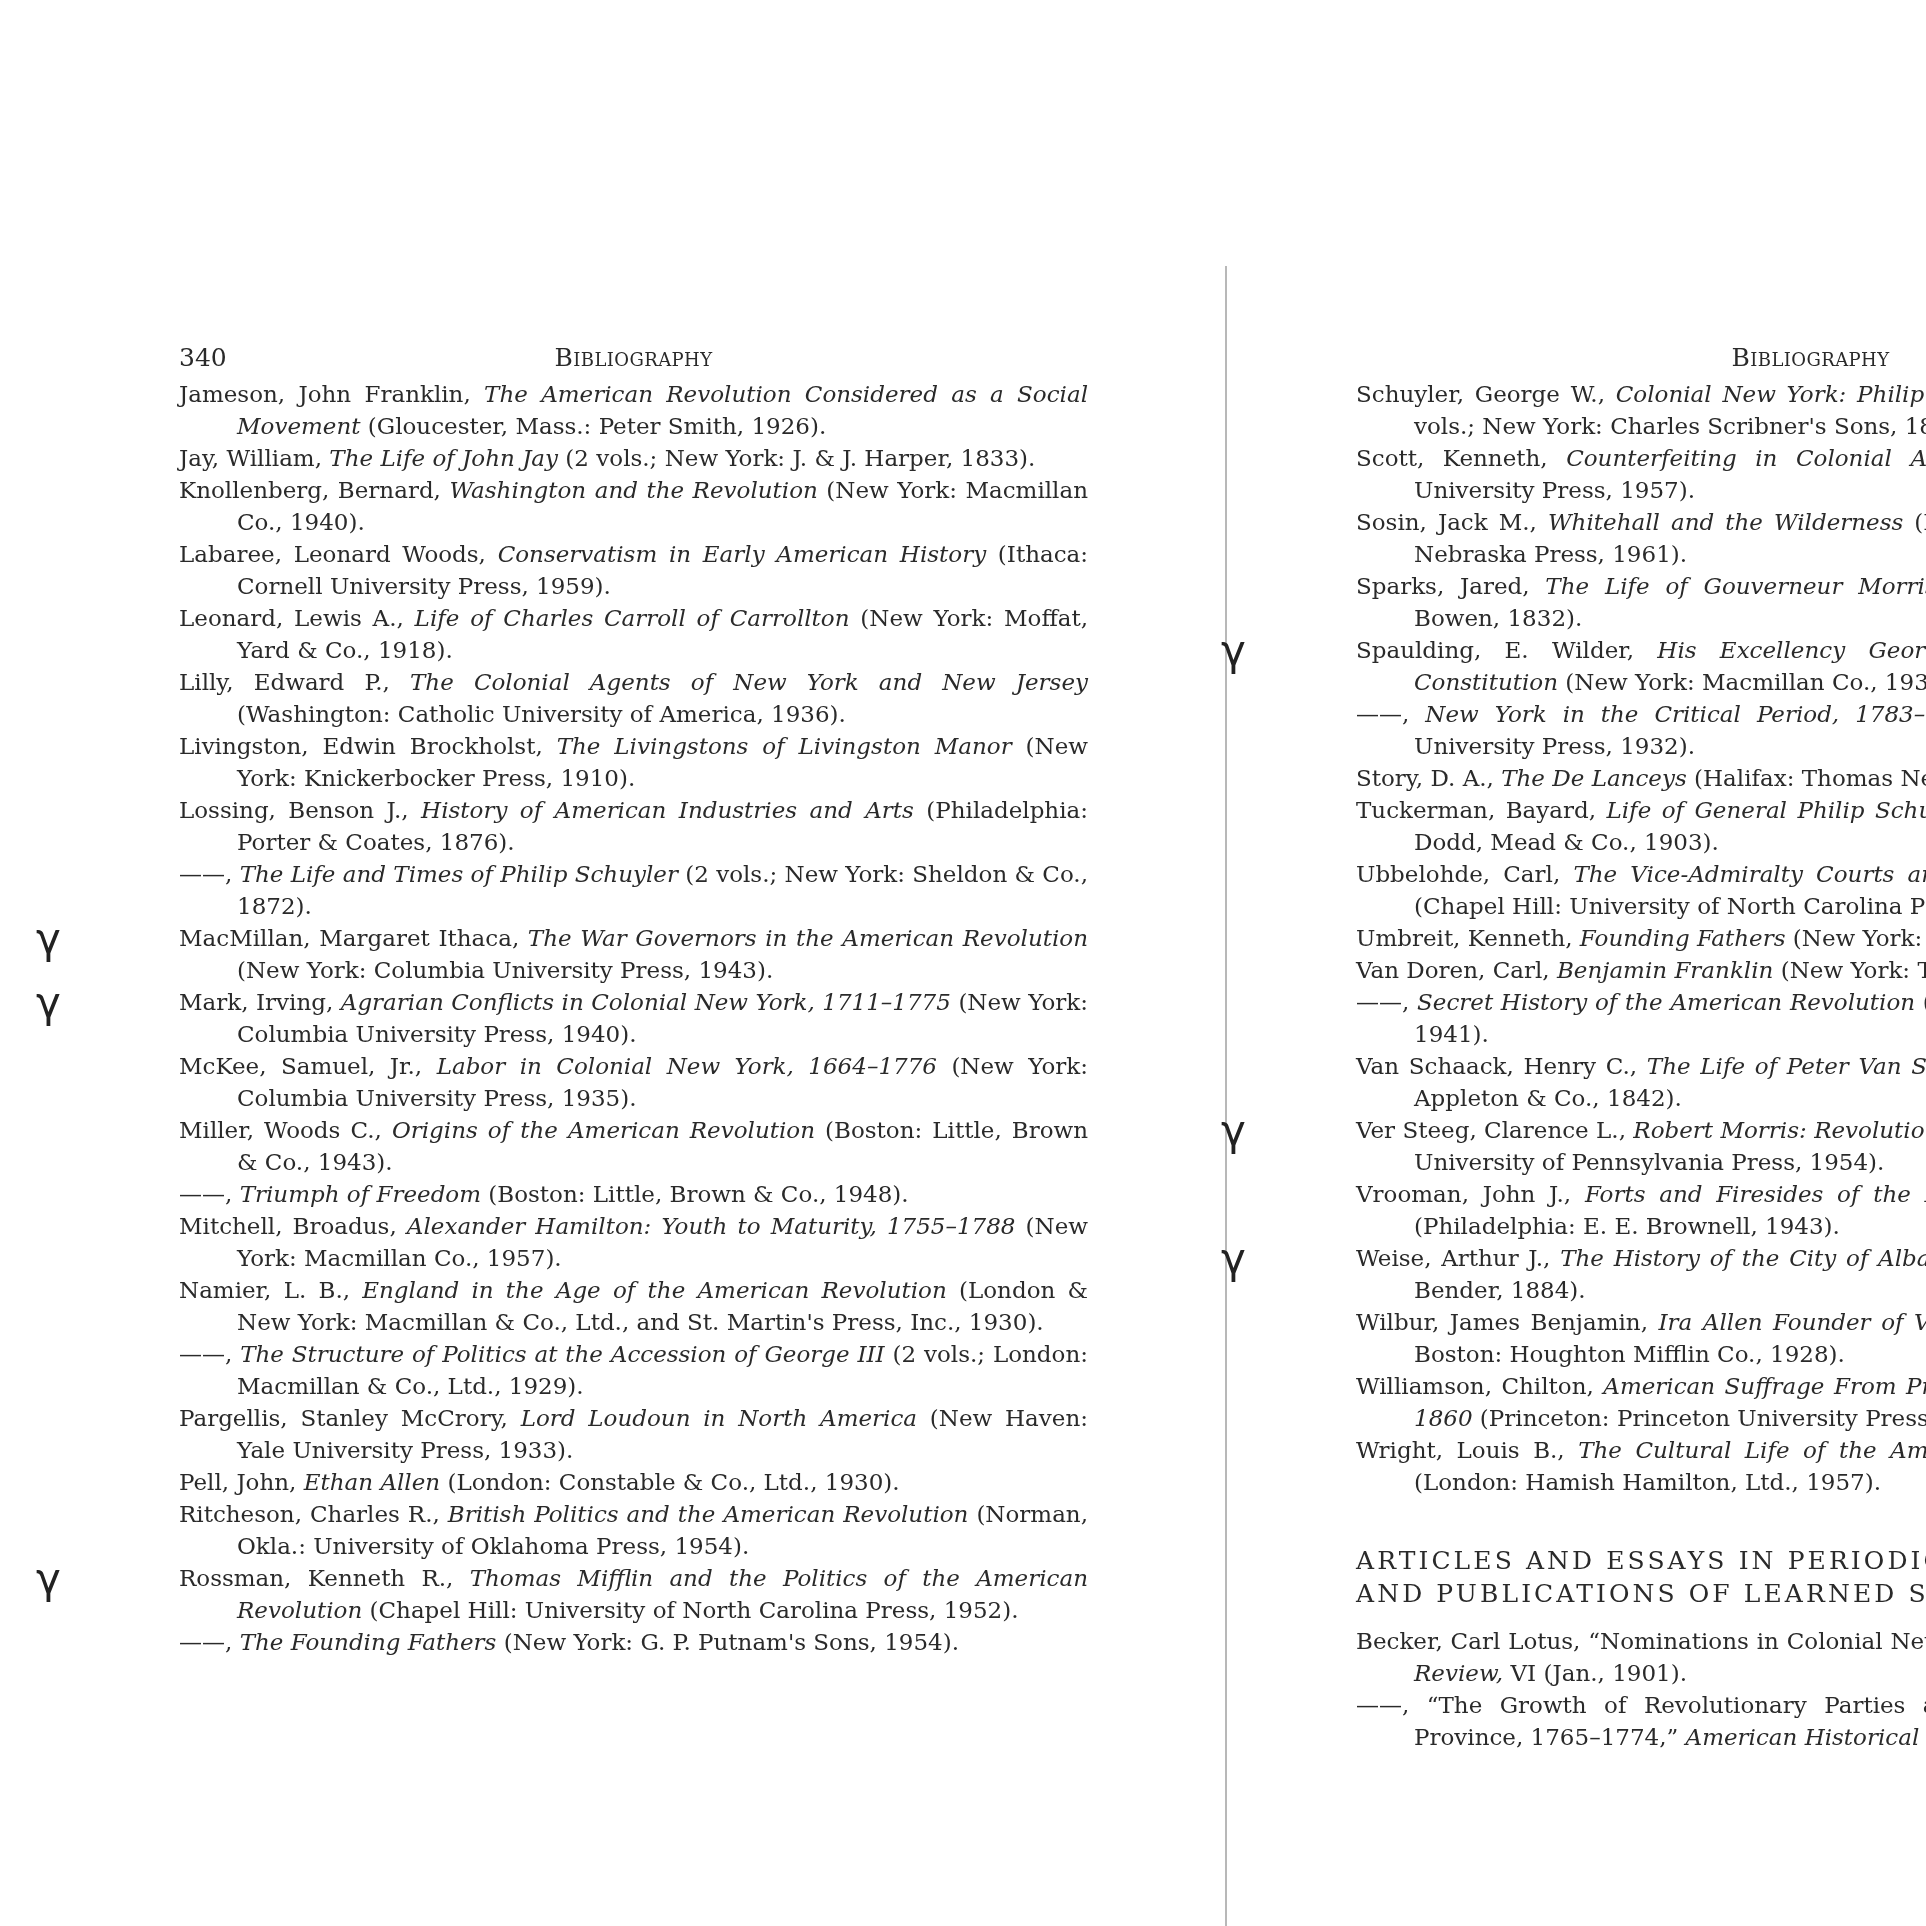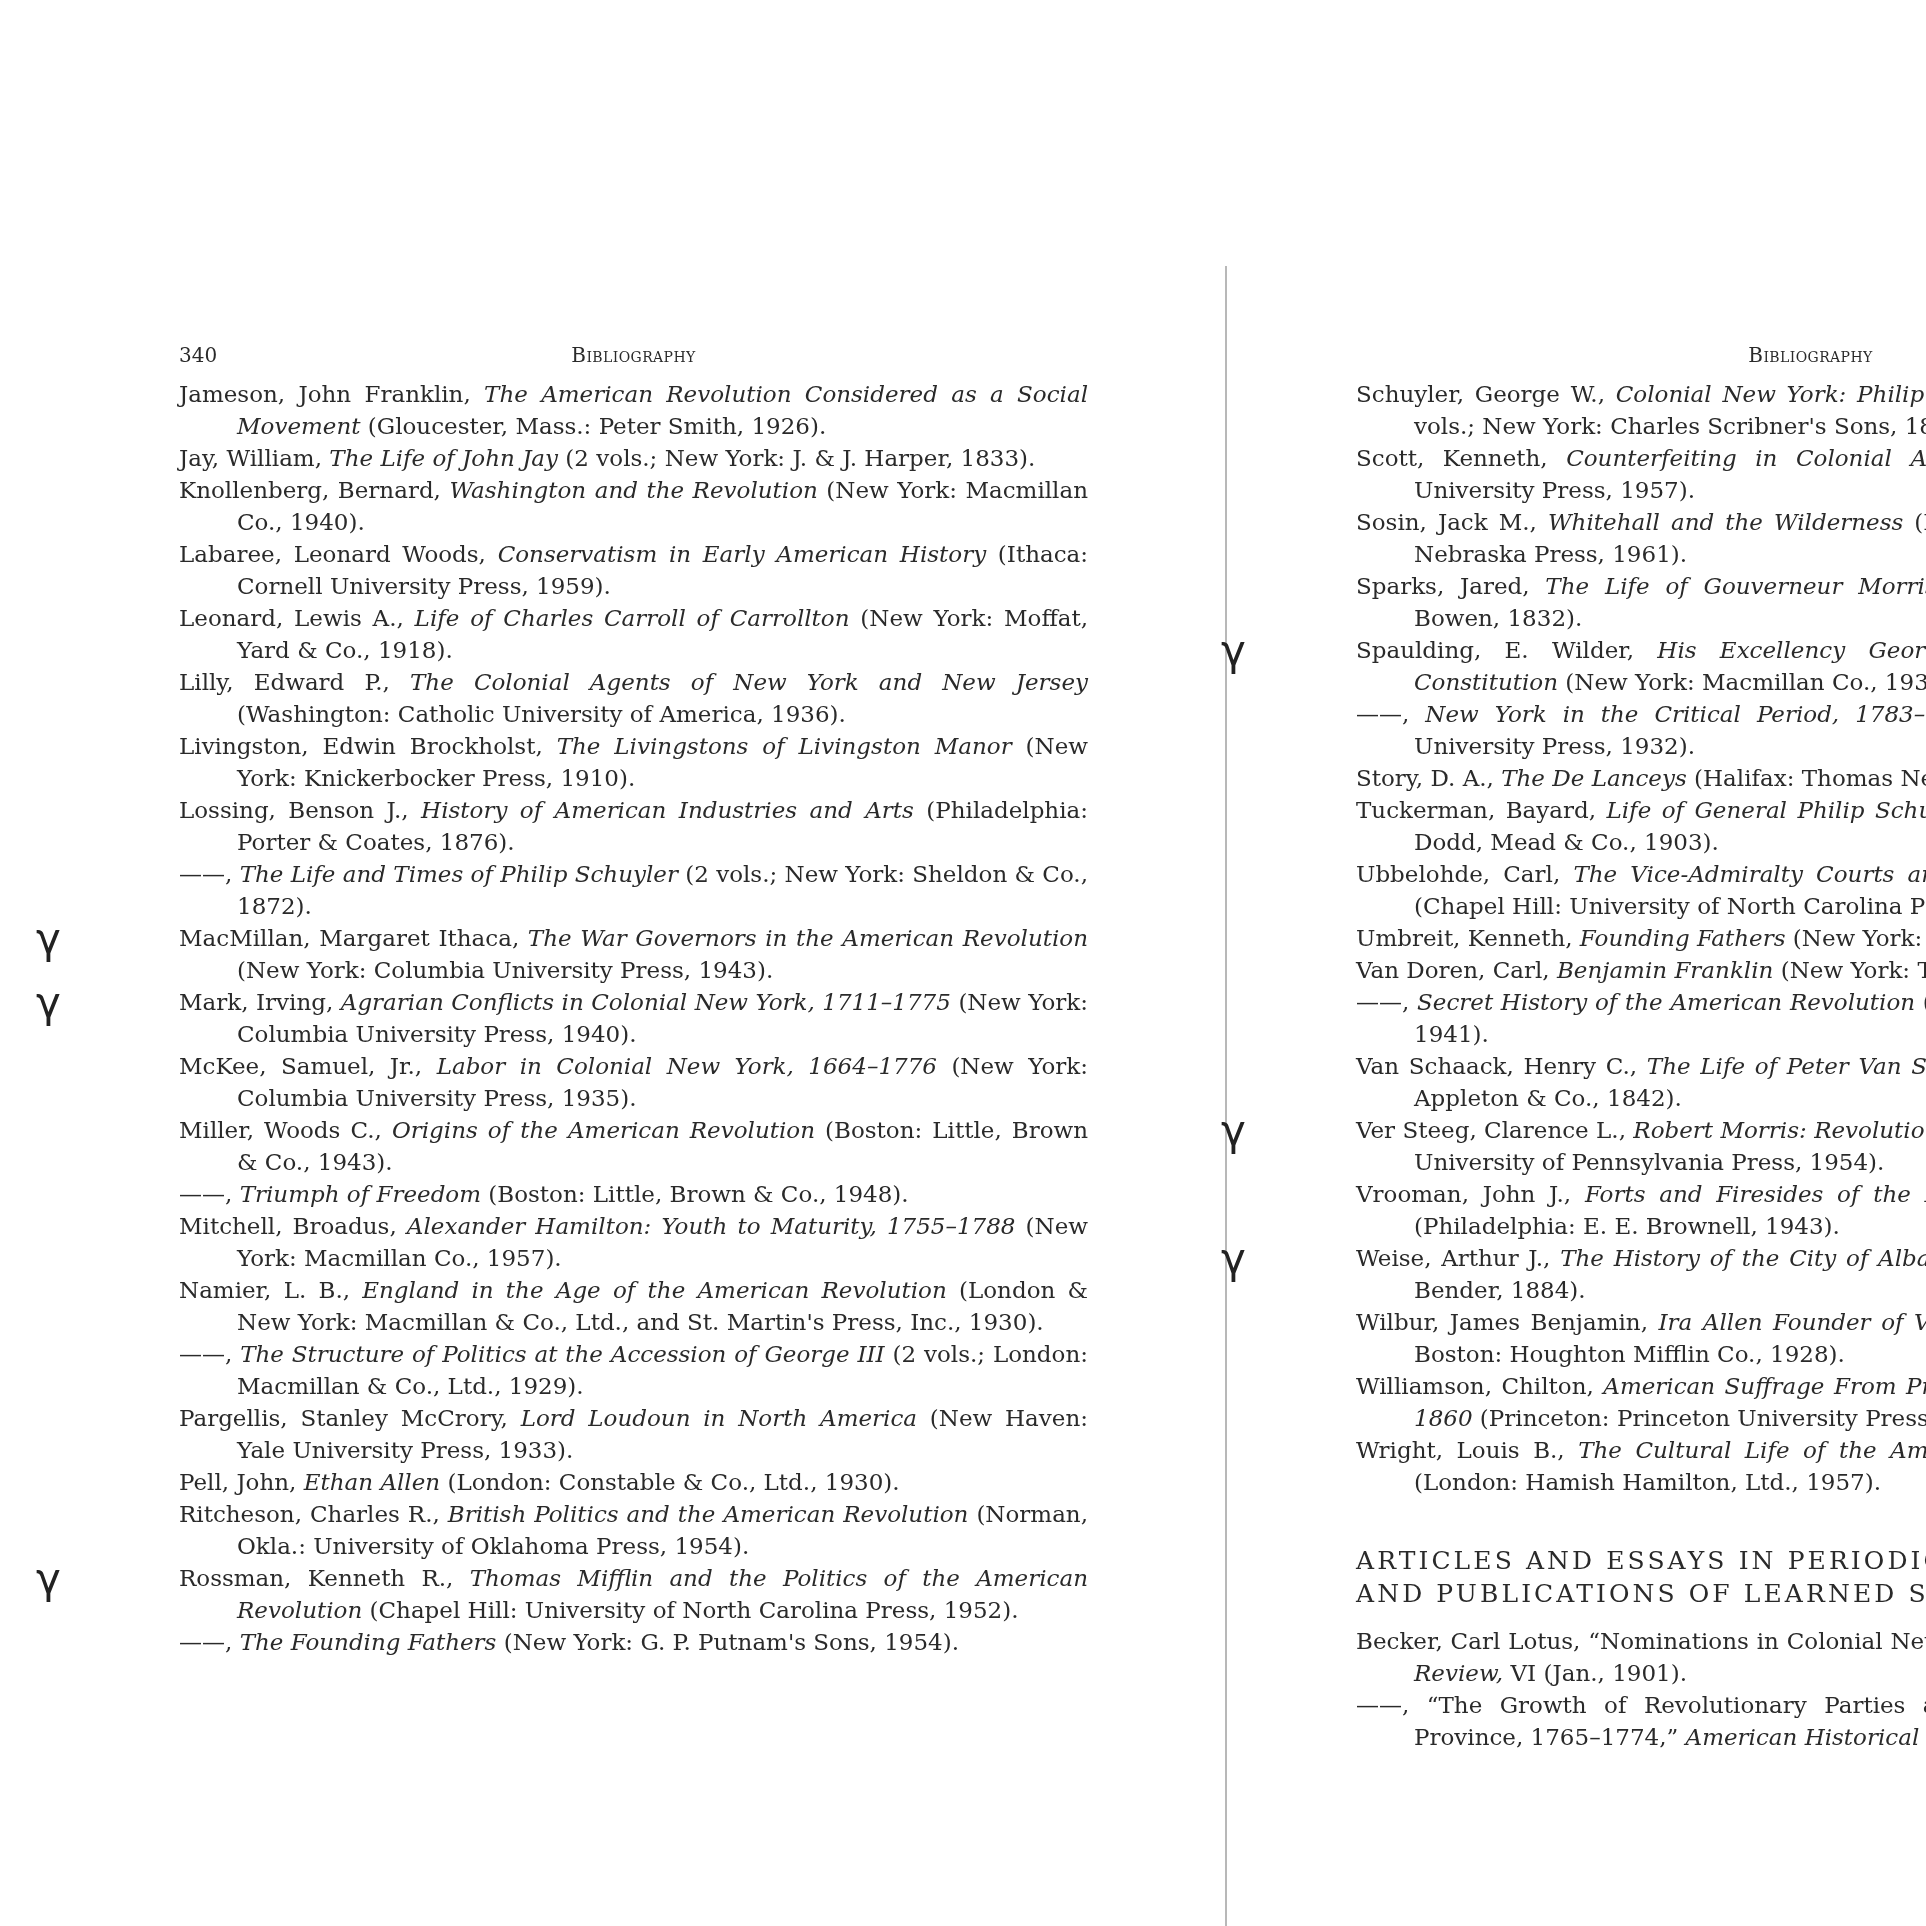--- a/index.html
+++ b/index.html
@@ -2,21 +2,21 @@
 <html style="font-size:6.2px"><head>
 <meta charset="utf-8">
 <style>
   html, body { margin:0; padding:0; background:#ffffff; }
   body { width:2542px; height:1965px; position:relative; overflow:hidden;
          font-family:"DejaVu Serif", "Liberation Serif", serif; color:#2a2a2a; }
   .gutter { position:absolute; left:1225px; top:266px; width:1.9px; height:1676px; background:#b8b8b8; }
   .page { position:absolute; top:343px; width:909px; }
   .page.left { left:179px; }
   .page.right { left:1356px; }
-  .runhead { position:relative; height:35px; font-size:20px; }
+  .runhead { position:relative; height:35px; font-size:25px; }
   .runhead .pnum { position:absolute; top:0; }
   .left .runhead .pnum { left:0; }
   .runhead .title { position:absolute; left:0; right:0; text-align:center; font-variant:small-caps; letter-spacing:0.4px; }
   .entries { font-size:23px; line-height:32px; }
   .entry { padding-left:58px; text-indent:-58px; text-align:justify; position:relative; }
   .entry i { font-style:italic; }
   .section-head { font-size:25px; letter-spacing:3.1px; line-height:33px; margin-top:46px; margin-bottom:15.4px; }
   .mark { position:absolute; font-family:"DejaVu Sans", sans-serif; font-size:42px; color:#222; line-height:1; }
   .left .mark { left:-85px; top:-3.9px; }
   .right .mark { left:-77px; top:-3.9px; }

